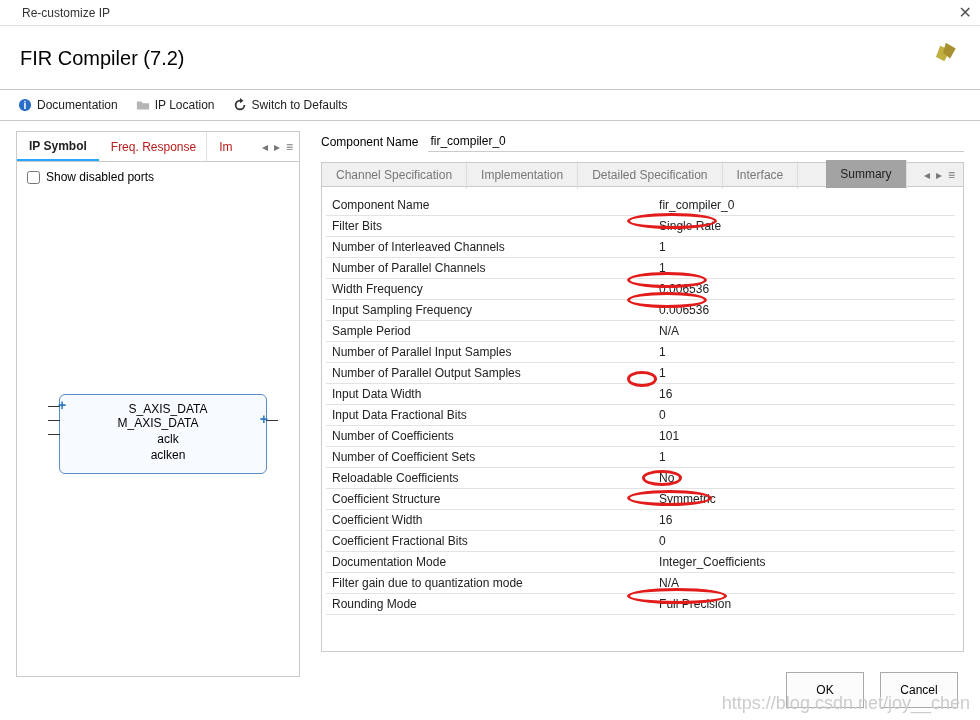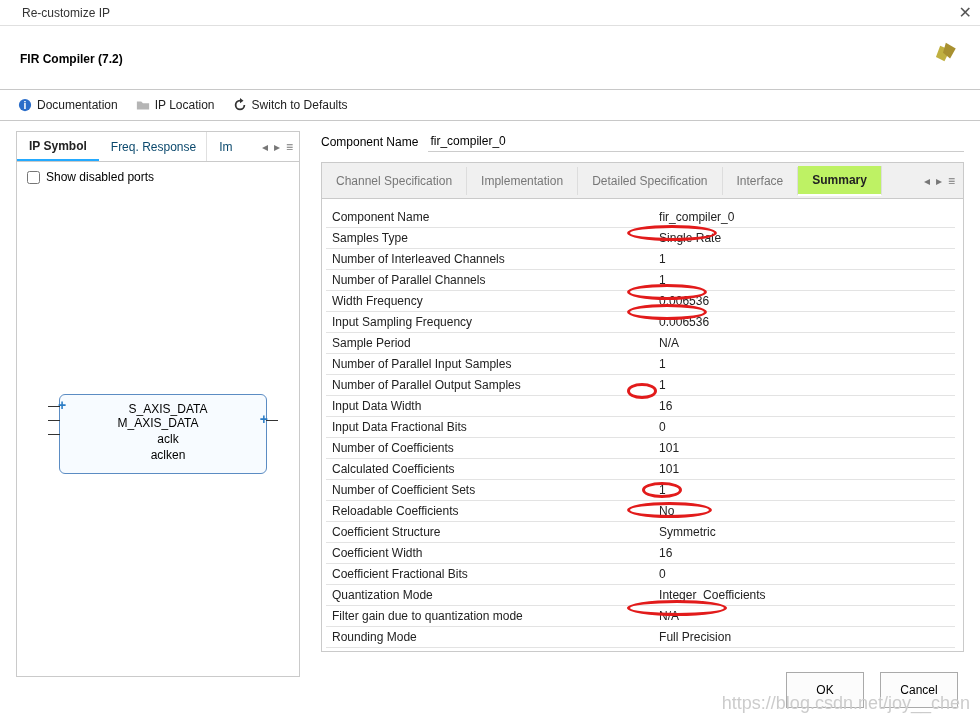--- a/index.html
+++ b/index.html
@@ -2,47 +2,47 @@
 <html><head>
 <meta charset="utf-8">
 <style>
 * { box-sizing: border-box; margin: 0; padding: 0; font-family: "Segoe UI", Arial, sans-serif; font-size: 12px; }
 body { background: #fff; width: 980px; height: 720px; overflow: hidden; position: relative; }
 .titlebar { display: flex; align-items: center; height: 26px; padding: 0 8px; border-bottom: 1px solid #e0e0e0; }
 .titlebar .logo { margin-right: 6px; font-size: 14px; }
 .titlebar .title { flex: 1; color: #333; margin-left: 8px; }
 .titlebar .close { font-size: 16px; color: #555; cursor: pointer; }
 .header { padding: 14px 20px 12px 20px; display: flex; justify-content: space-between; align-items: center; border-bottom: 1px solid #c8c8c8; }
-.header .htitle { font-size: 12px; font-weight: bold; }
+.header .htitle { font-size: 20px; font-weight: normal; }
 .header .hlogo svg { width: 34px; height: 34px; }
 .toolbar { display: flex; align-items: center; gap: 18px; padding: 8px 18px; border-bottom: 1px solid #c8c8c8; }
 .toolbar .titem { display: flex; align-items: center; gap: 5px; color: #222; cursor: pointer; }
 .toolbar svg { width: 14px; height: 14px; }
 .main { display: flex; padding: 10px 16px 0 16px; gap: 21px; height: 556px; }
 .left { width: 284px; border: 1px solid #cacaca; display: flex; flex-direction: column; }
 .ltabs { display: flex; align-items: center; border-bottom: 1px solid #cacaca; height: 30px; }
-.ltab { padding: 6px 12px; color: #0c4a6e; cursor: pointer; white-space: nowrap; }
+.ltab { padding: 6px 12px; color: #b91c1c; cursor: pointer; white-space: nowrap; }
 .ltab.active { color: #222; font-weight: bold; border-bottom: 2px solid #23aaff; }
 .ltab.trunc { max-width: 30px; overflow: hidden; }
 .tabnav { display: flex; gap: 2px; padding: 0 4px; color: #777; margin-left: auto; }
 .tabnav span { cursor: pointer; padding: 0 2px; }
 .lbody { padding: 8px 10px; flex: 1; position: relative; }
 .chk { display: flex; align-items: center; gap: 6px; }
 .chk input { width: 13px; height: 13px; }
 .ipblock { position: absolute; top: 232px; left: 42px; width: 208px; border: 1px solid #5b8cc3; border-radius: 6px; background: #f7fbff; padding: 6px 8px 10px 8px; }
 .iprow { display: flex; justify-content: space-between; align-items: center; font-size: 11px; padding: 1px 0; flex-direction: column; }
 .portline { position: absolute; background: #333; height: 1px; width: 12px; }
 .plus { color: #2b7cc5; font-weight: bold; font-size: 14px; position: absolute; }
 .right { flex: 1; display: flex; flex-direction: column; }
 .compname { display: flex; align-items: center; gap: 10px; margin-bottom: 10px; }
 .compname input { flex: 1; border: none; border-bottom: 1px solid #ccc; padding: 3px 2px; background: transparent; }
 .rpanel { border: 1px solid #cacaca; height: 490px; display: flex; flex-direction: column; }
-.rtabs { display: flex; align-items: center; border-bottom: 1px solid #cacaca; height: 36px; background: #f0f0f0; }
+.rtabs { display: flex; align-items: center; border-bottom: 1px solid #cacaca; height: 24px; background: #f0f0f0; }
 .rtab { padding: 7px 14px; color: #777; cursor: pointer; border-right: 1px solid #ddd; white-space: nowrap; }
-.rtab.active { color: #222; font-weight: bold; background: #bef264; border-bottom: 2px solid #fff; margin-bottom: -1px; }
+.rtab.active { color: #222; font-weight: normal; background: #a3a3a3; border-bottom: 2px solid #fff; margin-bottom: -1px; margin-left: 28px; }
 .rtabnav { margin-left: auto; display: flex; gap: 2px; padding: 0 6px; color: #777; }
 .rtabnav span { cursor: pointer; padding: 0 2px; }
 .rcontent { flex: 1; overflow-y: auto; padding: 8px 8px 8px 4px; position: relative; }
 .rcontent::-webkit-scrollbar { width: 14px; }
 .rcontent::-webkit-scrollbar-thumb { background: #bfbfbf; border: 3px solid #f0f0f0; border-radius: 7px; }
 .rcontent::-webkit-scrollbar-track { background: #f0f0f0; }
 table.summary { width: 100%; border-collapse: collapse; }
 table.summary td { padding: 3px 6px; border-bottom: 1px solid #e3e3e3; color: #222; }
 table.summary td:first-child { width: 52%; }
 .footer { position: absolute; bottom: 0; right: 0; left: 0; padding: 12px 22px; display: flex; justify-content: flex-end; gap: 16px; }
@@ -157,21 +157,21 @@
         </div>
       </div>
       <div class="rcontent">
         <table class="summary">
           <tbody id="summary-body">
               <tr>
                 <td>Component Name</td>
                 <td>fir_compiler_0</td>
               </tr>
               <tr>
-                <td>Samples Type</td>
+                <td>Filter Bits</td>
                 <td>Single Rate</td>
               </tr>
               <tr>
                 <td>Number of Interleaved Channels</td>
                 <td>1</td>
               </tr>
               <tr>
                 <td>Number of Parallel Channels</td>
                 <td>1</td>
               </tr>
@@ -201,45 +201,41 @@
               </tr>
               <tr>
                 <td>Input Data Fractional Bits</td>
                 <td>0</td>
               </tr>
               <tr>
                 <td>Number of Coefficients</td>
                 <td>101</td>
               </tr>
               <tr>
-                <td>Calculated Coefficients</td>
-                <td>101</td>
-              </tr>
-              <tr>
                 <td>Number of Coefficient Sets</td>
                 <td>1</td>
               </tr>
               <tr>
                 <td>Reloadable Coefficients</td>
                 <td>No</td>
               </tr>
               <tr>
                 <td>Coefficient Structure</td>
                 <td>Symmetric</td>
               </tr>
               <tr>
                 <td>Coefficient Width</td>
                 <td>16</td>
               </tr>
               <tr>
                 <td>Coefficient Fractional Bits</td>
                 <td>0</td>
               </tr>
               <tr>
-                <td>Quantization Mode</td>
+                <td>Documentation Mode</td>
                 <td>Integer_Coefficients</td>
               </tr>
               <tr>
                 <td>Filter gain due to quantization mode</td>
                 <td>N/A</td>
               </tr>
               <tr>
                 <td>Rounding Mode</td>
                 <td>Full Precision</td>
               </tr>

